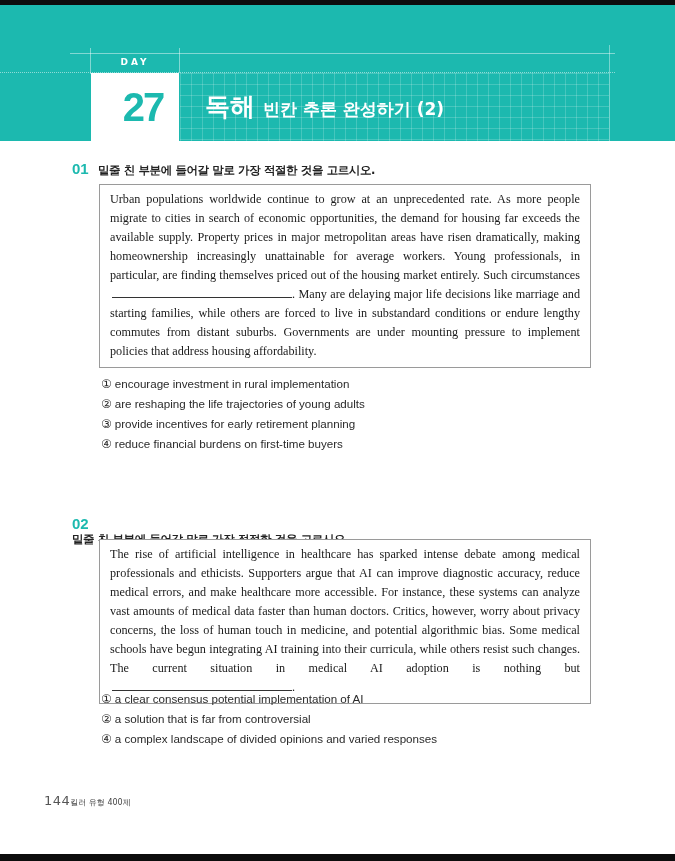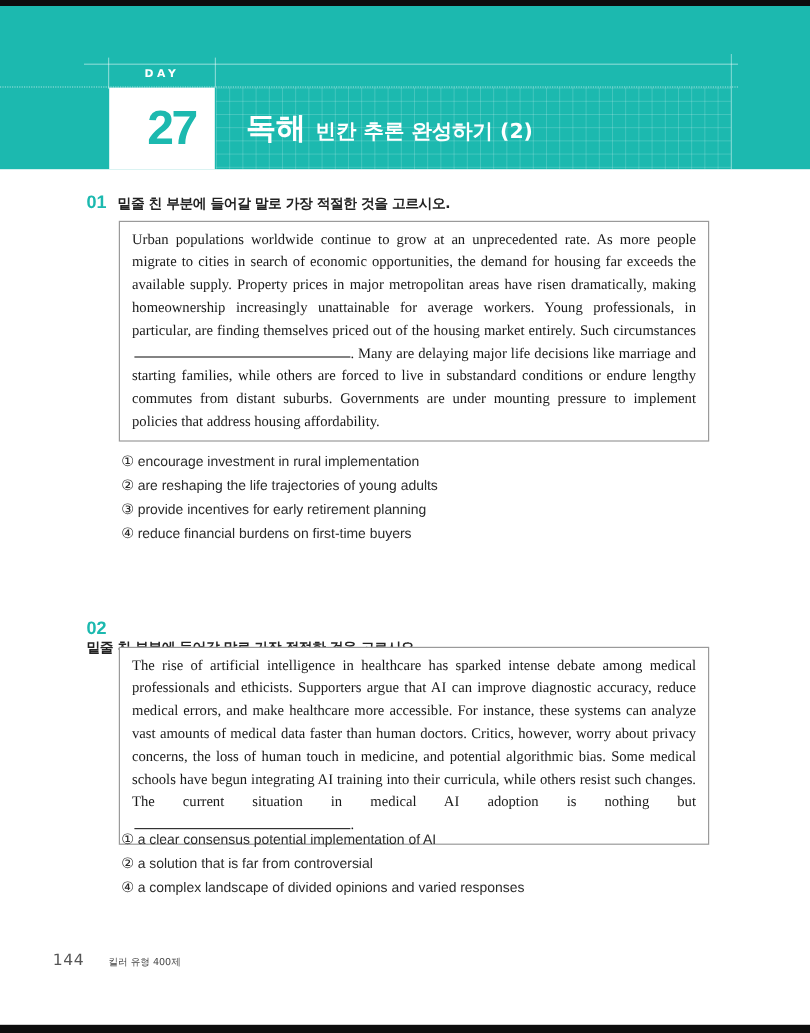--- a/index.html
+++ b/index.html
@@ -57,21 +57,21 @@
     padding: 5px 10px 6px 10px;
     font-family: "Liberation Serif", serif; font-size: 12.2px; line-height: 18.95px; color: #1a1a1a;
     text-align: justify;
   }
   .blank { display: inline-block; border-bottom: 1px solid #333; height: 11px; vertical-align: baseline; }
 
   .choices { position: absolute; left: 101px; margin: 0; padding: 0; list-style: none; }
   .choice { font-family: "Liberation Sans", sans-serif; font-size: 11.6px; color: #2a2a2a; height: 20px; line-height: 20px; white-space: nowrap; }
   .choice .mark { margin-right: 3px; font-family: "DejaVu Sans", sans-serif; font-size: 12px; }
 
-  .footer { position: absolute; left: 44px; top: 793px; display: flex; align-items: baseline; gap: 20px; }
+  .footer { position: absolute; left: 44px; top: 793px; display: flex; align-items: baseline; gap: 0; }
   .page-num { font-family: "DejaVu Sans", sans-serif; font-size: 13px; color: #555; letter-spacing: 0.5px; }
   .book-title { font-family: "DejaVu Sans", sans-serif; font-size: 8px; color: #444; }
 </style>
 </head>
 <body>
 
 <div class="topbar"></div>
 
 <div class="header">
   <div class="hline-top"></div>

